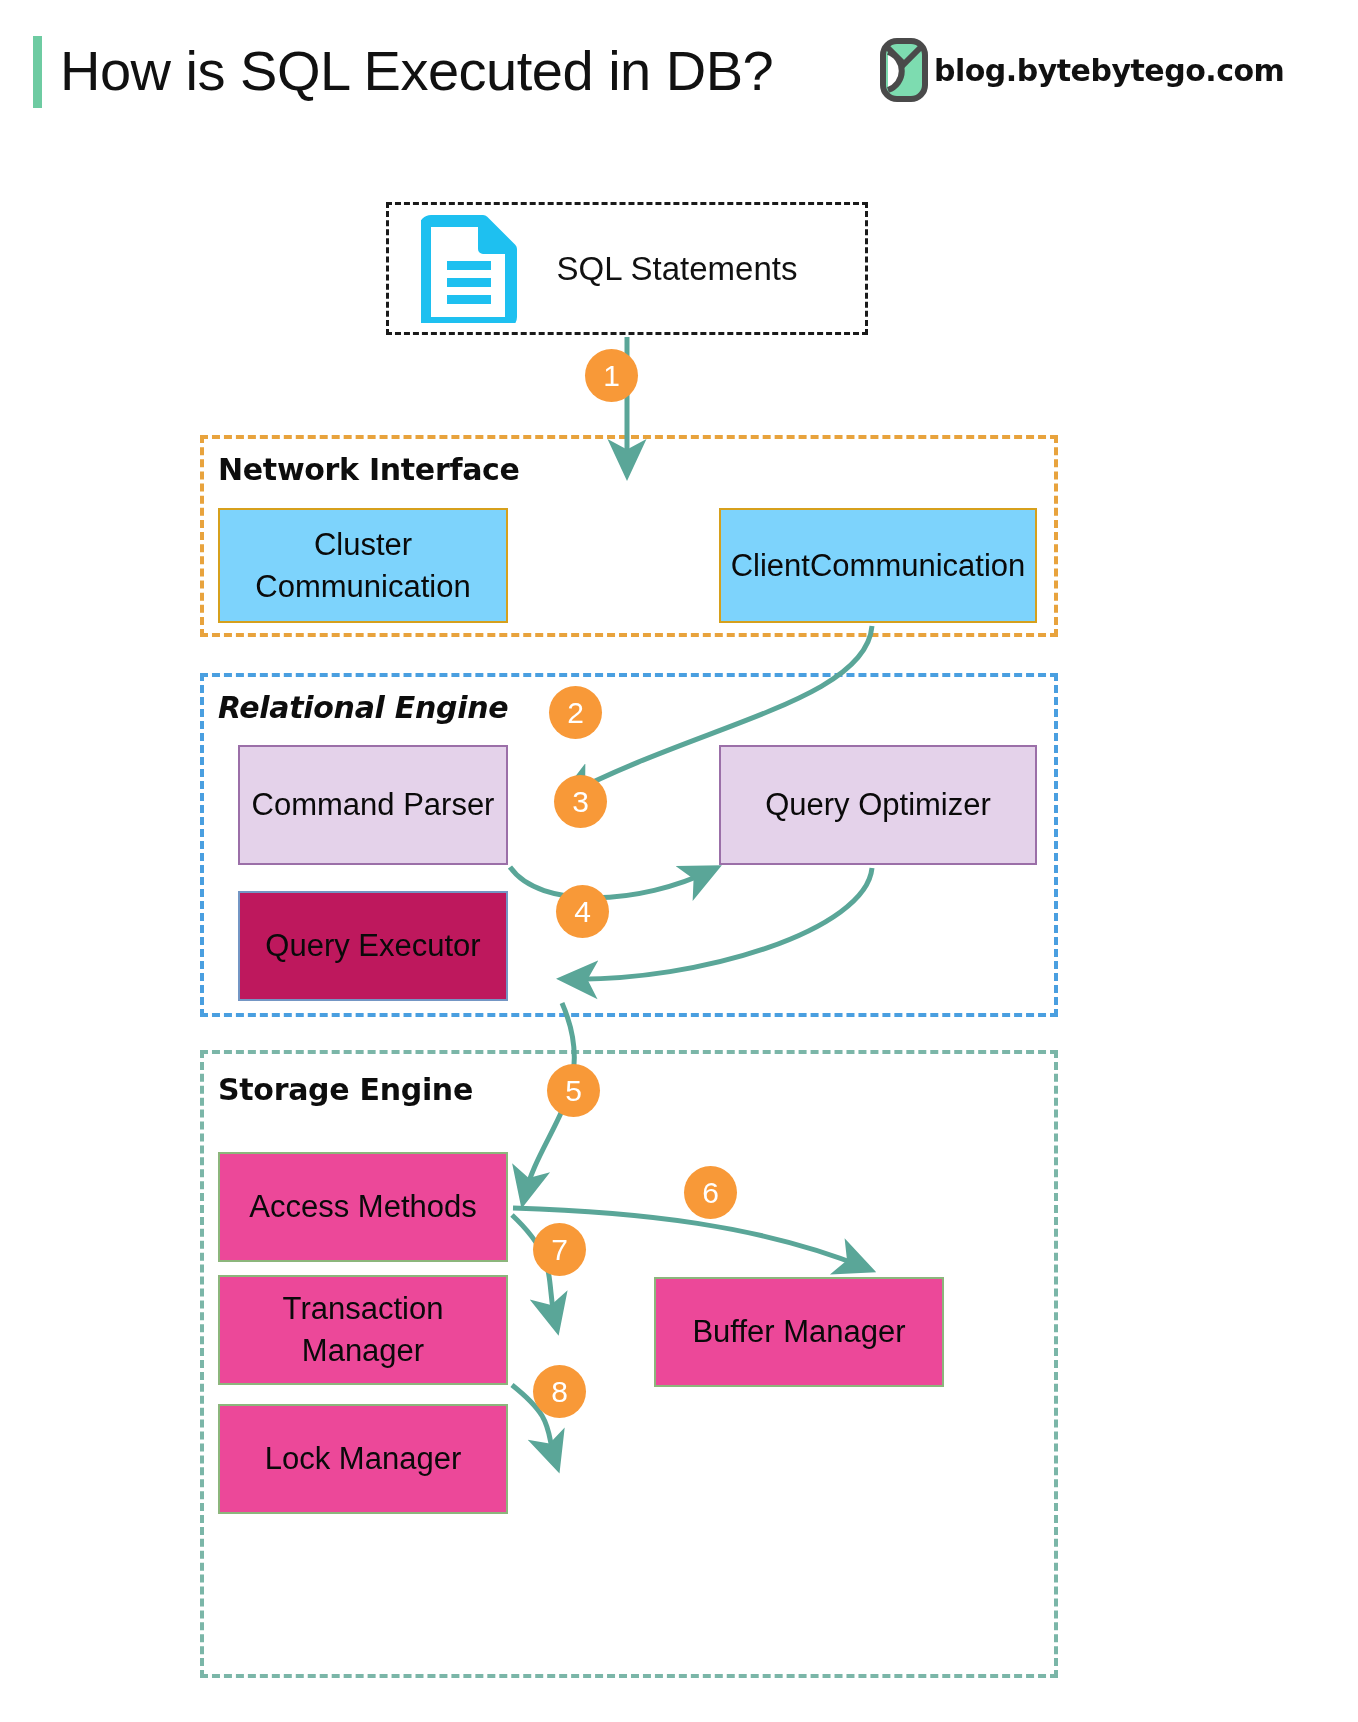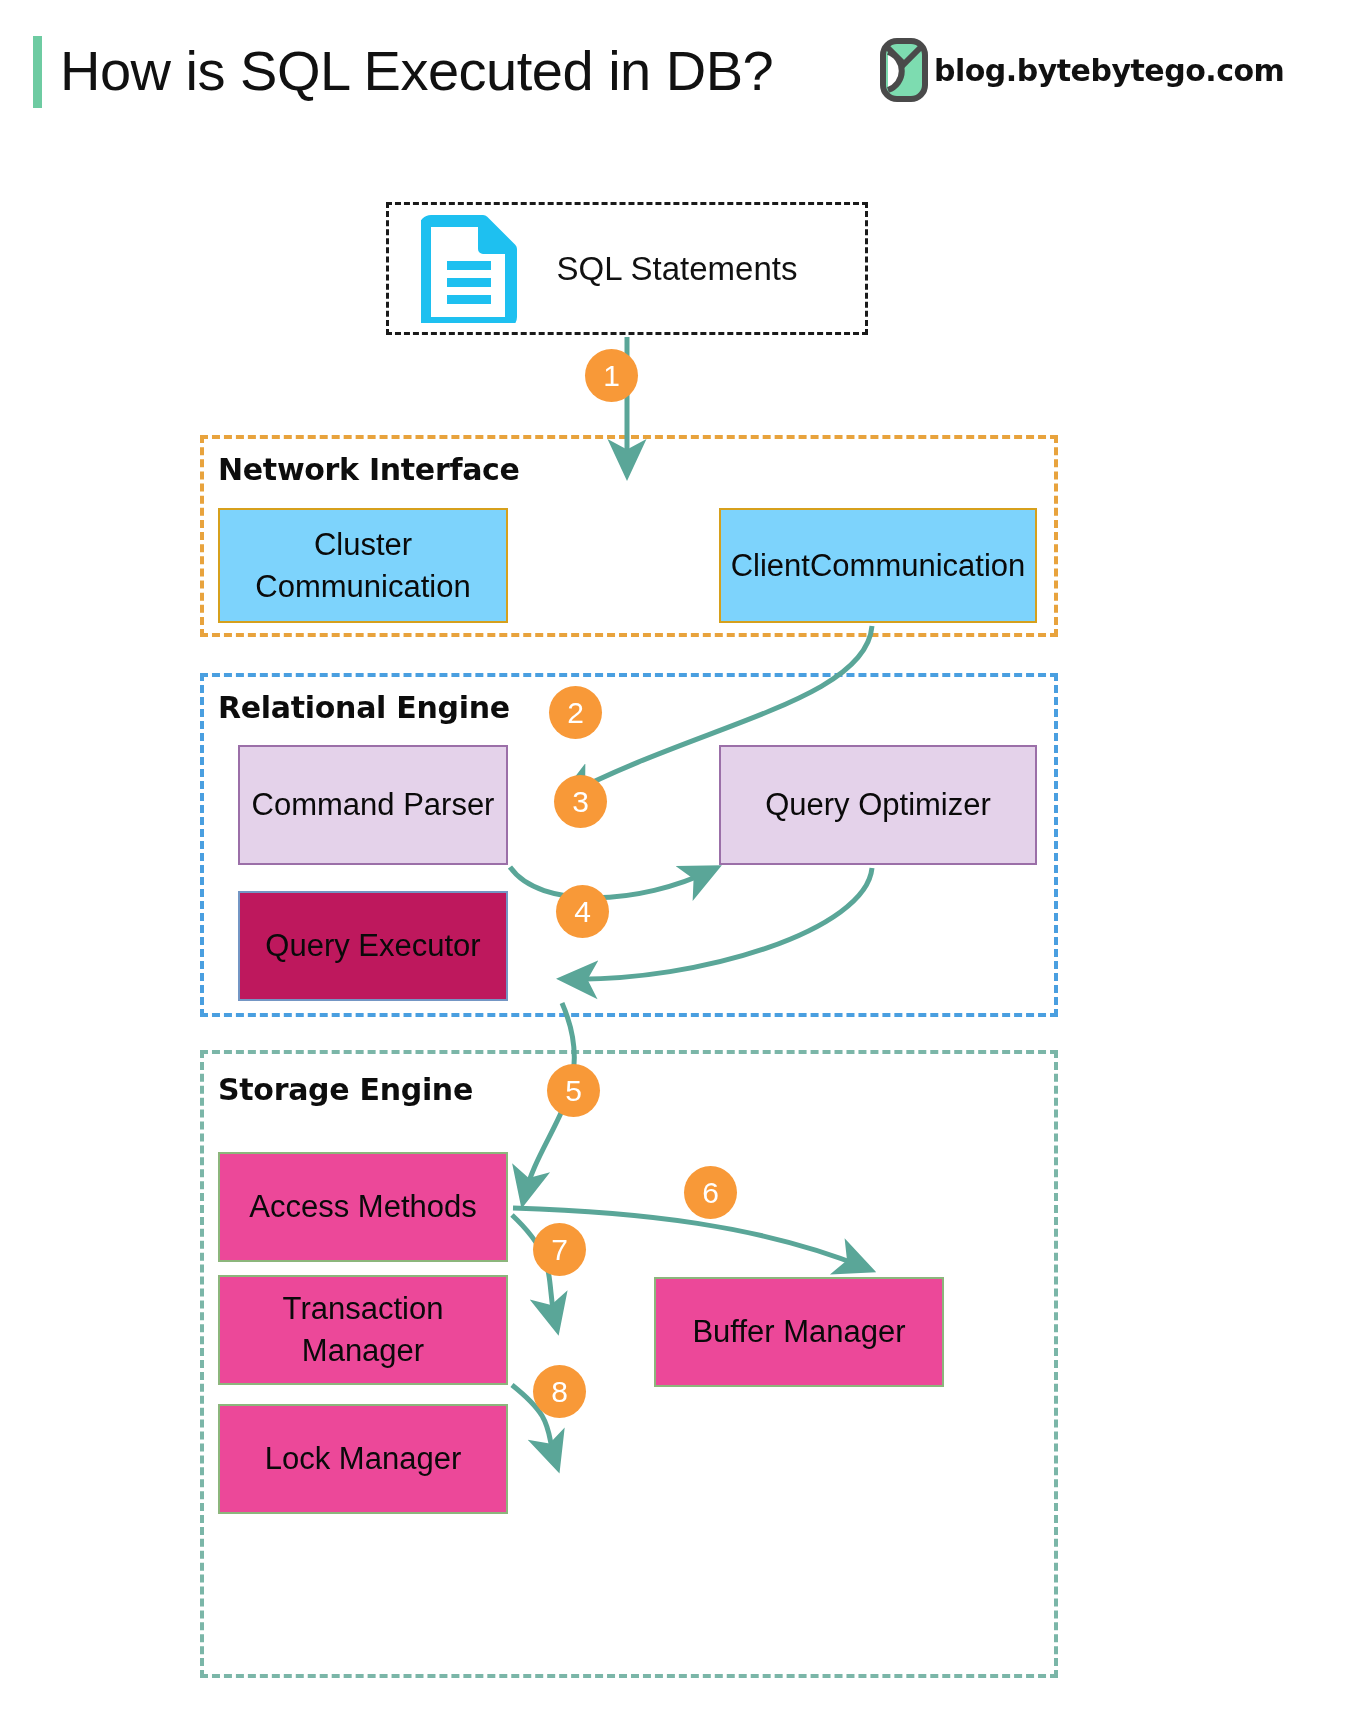--- a/index.html
+++ b/index.html
@@ -104,21 +104,21 @@
   <div class="node node-peach" style="left:218px;top:508px;width:290px;height:115px;flex-direction:column;">
     <span>Cluster</span>
     <span>Communication</span>
   </div>
   <div class="node node-peach" style="left:719px;top:508px;width:318px;height:115px;">
     <span>Client</span>
     <span>Communication</span>
   </div>
 
   <div class="group group-blue" style="left:200px;top:673px;width:858px;height:344px;"></div>
-  <div class="group-label" style="left:218px;top:690px;">Relational Engine</div>
+  <div class="group-label" style="left:218px;top:690px;font-style:italic;">Relational Engine</div>
 
   <div class="node node-purple" style="left:238px;top:745px;width:270px;height:120px;">Command Parser</div>
   <div class="node node-purple" style="left:719px;top:745px;width:318px;height:120px;">Query Optimizer</div>
   <div class="node node-bluefill" style="left:238px;top:891px;width:270px;height:110px;">Query Executor</div>
 
   <div class="group group-green" style="left:200px;top:1050px;width:858px;height:628px;"></div>
   <div class="group-label" style="left:218px;top:1072px;">Storage Engine</div>
 
   <div class="node node-greenfill" style="left:218px;top:1152px;width:290px;height:110px;">Access Methods</div>
   <div class="node node-greenfill" style="left:218px;top:1275px;width:290px;height:110px;flex-direction:column;">

